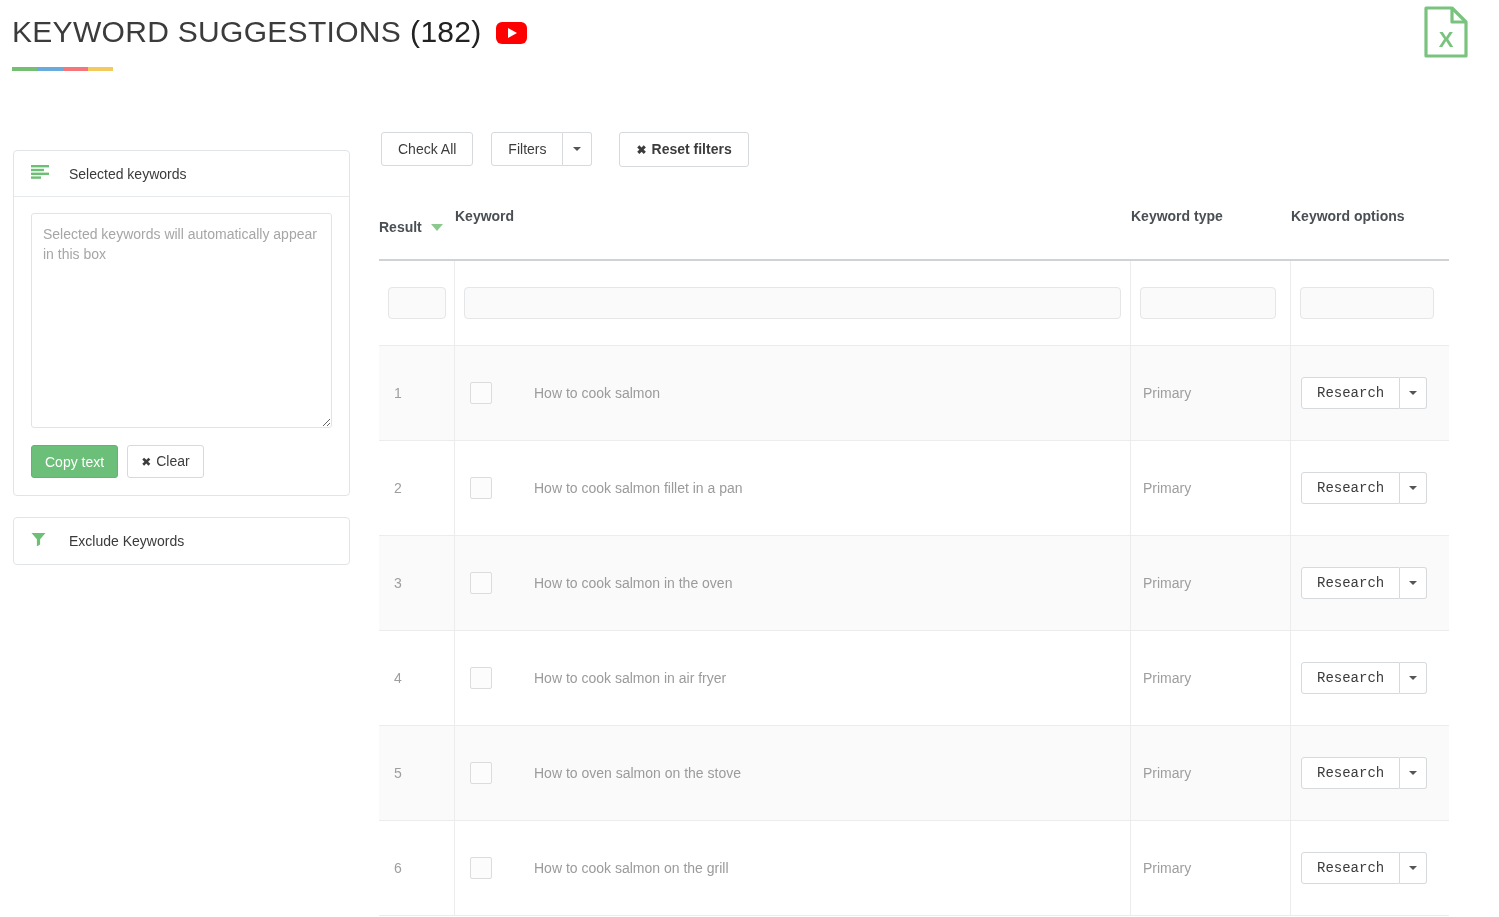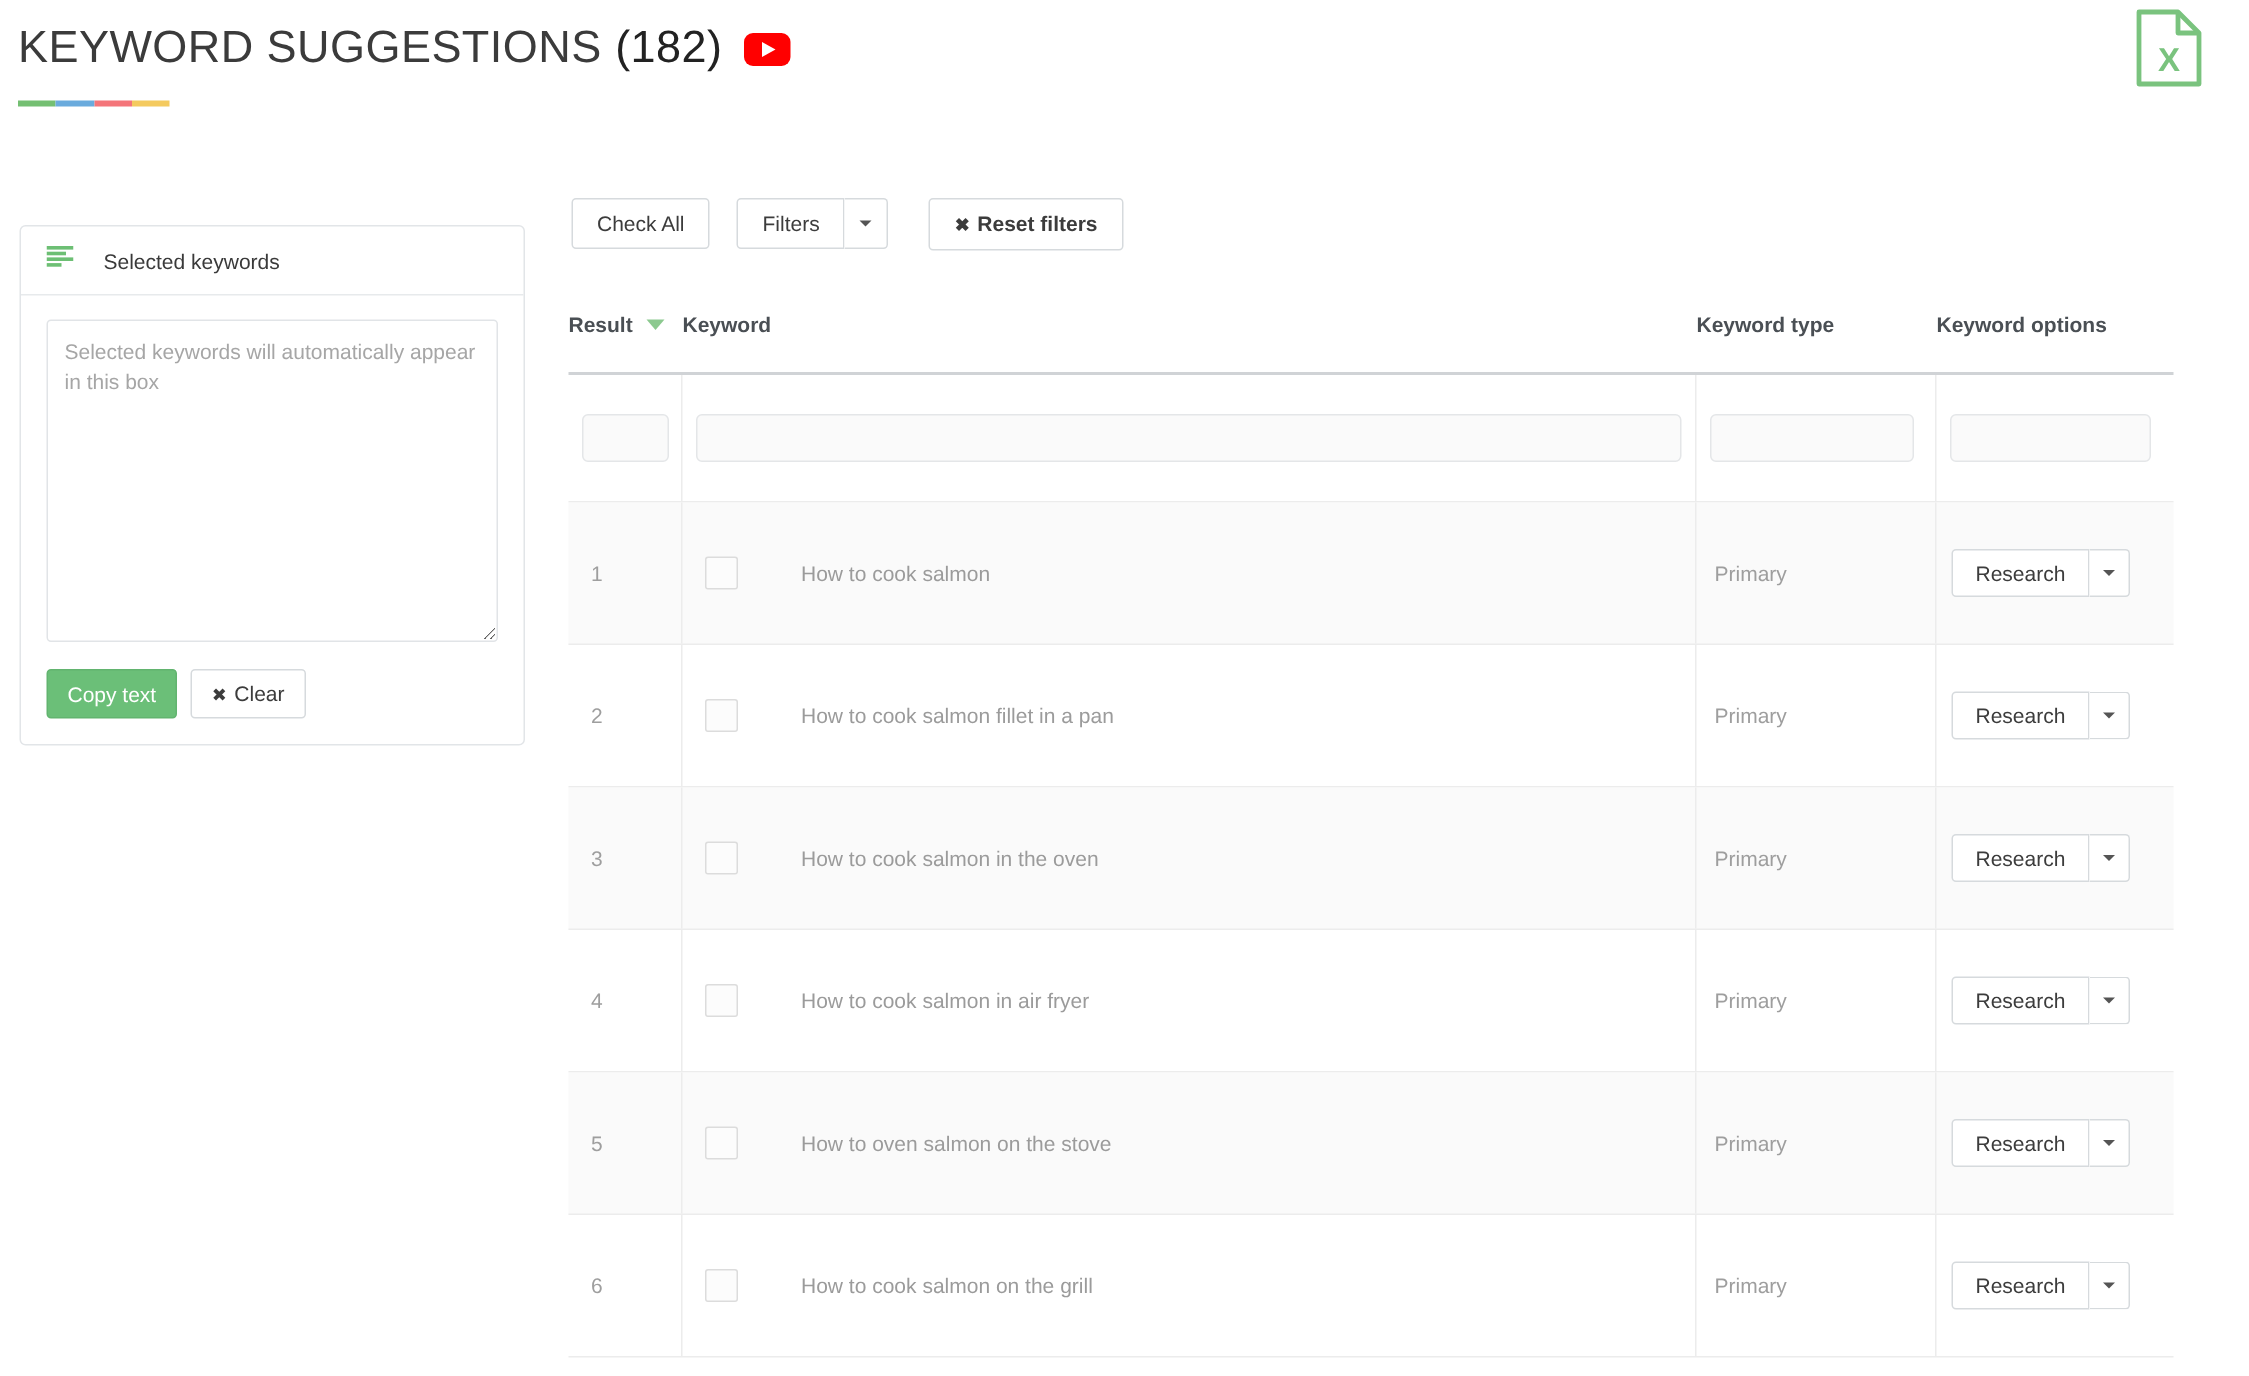--- a/index.html
+++ b/index.html
@@ -148,21 +148,21 @@
     display: flex;
     font-size: 14px;
     font-weight: bold;
     color: #4a4f54;
     padding-bottom: 24px;
   }
   .col-result { width: 76px; flex: none; }
   .col-keyword { width: 676px; flex: none; }
   .col-type { width: 160px; flex: none; }
   .col-options { width: 158px; flex: none; }
-  .th-result { display: flex; align-items: center; gap: 9px; }
+  .th-result { display: flex; align-items: center; gap: 9px; margin-top: 11px; }
   .sort-caret {
     width: 0; height: 0;
     border-left: 6px solid transparent;
     border-right: 6px solid transparent;
     border-top: 7px solid #8cc98f;
     display: inline-block;
   }
   .tbl { border-top: 2px solid #d0d3d6; }
   .trow { display: flex; border-bottom: 1px solid #ececec; }
   .trow.striped { background: #fafafa; }
@@ -207,21 +207,21 @@
   .kw-text { font-size: 14px; color: #9b9b9b; }
   .type-text { font-size: 14px; color: #9e9e9e; padding-left: 12px; }
   .opts-cell { padding-left: 10px; }
   .research-group { display: flex; }
   .btn-research {
     background: #ffffff;
     border: 1px solid #d6dadd;
     border-radius: 3px 0 0 3px;
     color: #3c3c3c;
     font-size: 14px;
-    font-family: Liberation Sans, sans-serif;
+    font-family: Liberation Mono, monospace;
     padding: 7px 15px;
     cursor: pointer;
     line-height: 16px;
   }
   .btn-research-caret {
     background: #ffffff;
     border: 1px solid #d6dadd;
     border-left: none;
     border-radius: 0 3px 3px 0;
     padding: 7px 9px;
@@ -273,20 +273,30 @@
       <textarea class="kw-textarea" placeholder="Selected keywords will automatically appear in this box" style=""></textarea>
       <div class="panel-actions">
         <button class="btn btn-green">Copy text</button>
         <button class="btn btn-default">
           <span class="xmark">✖</span><span>Clear</span>
         </button>
       </div>
     </div>
   </div>
 
+  <div class="panel exclude-panel">
+    <div class="panel-head no-border">
+      <span class="head-icon">
+        <svg width="15" height="14" viewBox="0 0 15 14" xmlns="http://www.w3.org/2000/svg">
+          <path d="M0.5 1 h14 l-5.4 6.2 v5.4 l-3.2 1.9 v-7.3 Z" fill="#6dbf74"></path>
+        </svg>
+      </span>
+      <span class="head-title">Exclude Keywords</span>
+    </div>
+  </div>
 
 </div>
 
 <div class="toolbar">
   <button class="btn btn-default">Check All</button>
   <div class="btn-group">
     <button class="btn btn-default">Filters</button>
     <button class="btn btn-default btn-caret">
       <span class="caret"></span>
     </button>

